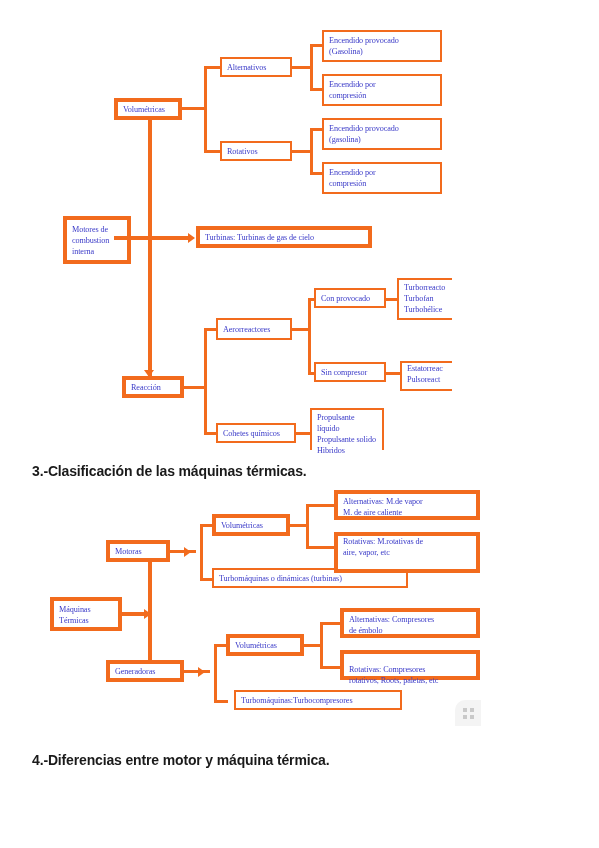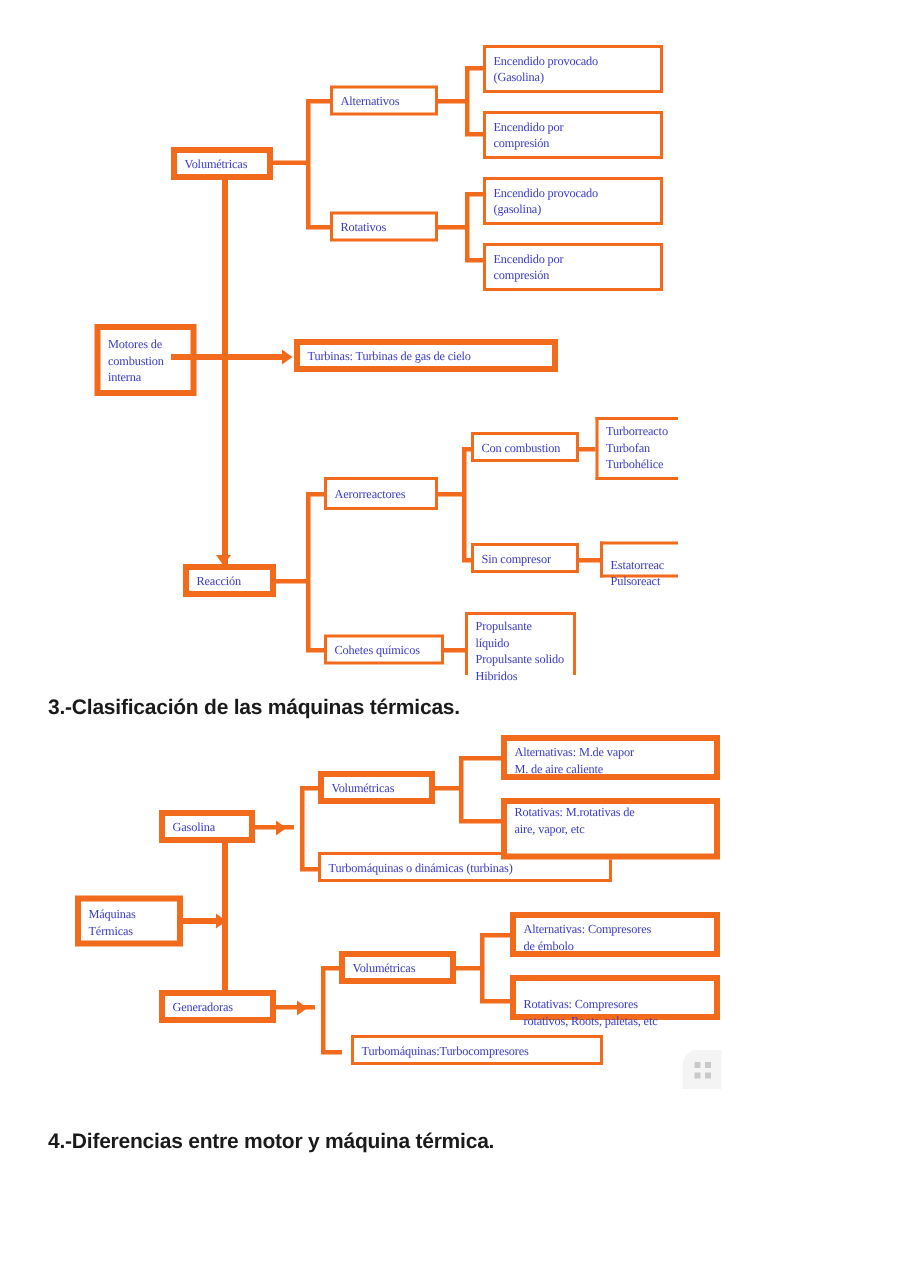--- a/index.html
+++ b/index.html
@@ -142,51 +142,51 @@
     <div class="node thin" style="left:216px;top:318px;width:76px;height:22px;">Aerorreactores</div>
 
     <div class="ln lnh" style="left:204px;top:432px;width:16px;"></div>
     <div class="node thin" style="left:216px;top:423px;width:80px;height:20px;">Cohetes químicos</div>
 
     <div class="ln lnh" style="left:292px;top:328px;width:18px;"></div>
     <div class="ln lnv" style="left:308px;top:298px;height:76px;"></div>
     <div class="ln lnh" style="left:308px;top:298px;width:10px;"></div>
     <div class="ln lnh" style="left:308px;top:372px;width:10px;"></div>
 
-    <div class="node thin" style="left:314px;top:288px;width:72px;height:20px;">Con combustion</div>
+    <div class="node thin" style="left:314px;top:288px;width:72px;height:20px;">Con provocado</div>
     <div class="node thin" style="left:314px;top:362px;width:72px;height:20px;">Sin compresor</div>
 
     <div class="ln lnh" style="left:386px;top:298px;width:14px;"></div>
     <div class="node thin clipR" style="left:397px;top:278px;width:55px;height:42px;align-items:flex-start;padding-top:2px;">Turborreacto
 Turbofan
 Turbohélice</div>
 
     <div class="ln lnh" style="left:386px;top:372px;width:16px;"></div>
-    <div class="node thin clipR" style="left:400px;top:361px;width:52px;height:24px;align-items:flex-start;padding-top:8px;">Estatorreac
+    <div class="node thin clipR" style="left:400px;top:361px;width:52px;height:30px;align-items:flex-start;padding-top:0;">Estatorreac
 Pulsoreact</div>
 
     <div class="ln lnh" style="left:296px;top:432px;width:16px;"></div>
     <div class="node thin clipB" style="left:310px;top:408px;width:74px;height:42px;align-items:flex-start;padding-top:2px;">Propulsante líquido
 Propulsante solido
 Hibridos</div>
   </div>
 
   <div class="caption" style="left:32px;top:463px;">3.-Clasificación de las máquinas térmicas.</div>
 
   <div>
 
     <div class="node thick" style="left:50px;top:597px;width:72px;height:34px;align-items:flex-start;padding-top:3px;">Máquinas
 Térmicas</div>
 
     <div class="ln lnh4" style="left:122px;top:612px;width:28px;"></div>
     <div class="arrR" style="left:144px;top:609px;"></div>
 
     <div class="ln lnv4" style="left:148px;top:551px;height:122px;"></div>
 
-    <div class="node thick" style="left:106px;top:540px;width:64px;height:22px;">Gasolina</div>
+    <div class="node thick" style="left:106px;top:540px;width:64px;height:22px;">Motoras</div>
 
     <div class="node thick" style="left:106px;top:660px;width:78px;height:22px;">Generadoras</div>
 
     <div class="ln lnh" style="left:170px;top:550px;width:26px;"></div>
     <div class="arrR" style="left:184px;top:547px;"></div>
     <div class="ln lnv" style="left:200px;top:524px;height:56px;"></div>
     <div class="ln lnh" style="left:200px;top:524px;width:14px;"></div>
     <div class="ln lnh" style="left:200px;top:578px;width:14px;"></div>
 
     <div class="node thick" style="left:212px;top:514px;width:78px;height:22px;">Volumétricas</div>

